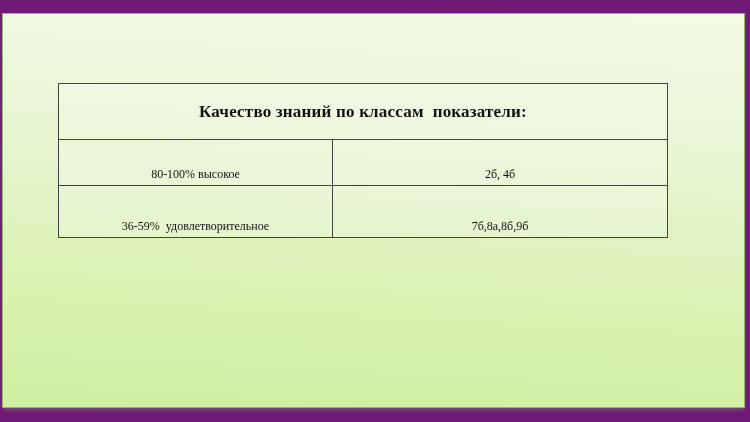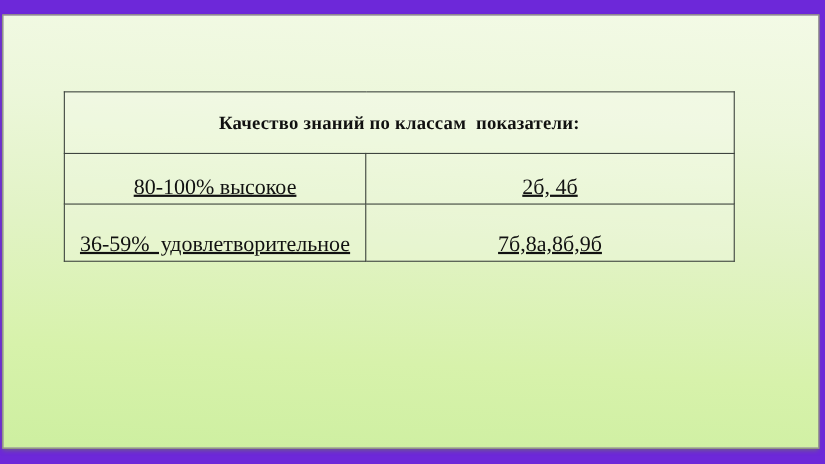--- a/index.html
+++ b/index.html
@@ -8,21 +8,21 @@
     background: #ffffff;
     width: 750px;
     height: 422px;
     overflow: hidden;
     font-family: "Liberation Serif", "DejaVu Serif", serif;
   }
   .stage {
     position: relative;
     width: 750px;
     height: 422px;
-    background: #6d28d9;
+    background: #701a75;
   }
   .slide {
     position: absolute;
     left: 2px;
     top: 13px;
     width: 741px;
     height: 393px;
     border: 1px solid #9cb170;
     background: linear-gradient(183deg,
       #f3fae6 0%,
@@ -50,23 +50,22 @@
   }
   .qtable td.header-cell {
     height: 53px;
     vertical-align: middle;
     font-weight: bold;
     font-size: 17px;
     letter-spacing: 0.2px;
   }
   .qtable td.data-cell {
     vertical-align: bottom;
-    font-size: 20px;
+    font-size: 12px;
     padding: 0 4px 3px 4px;
-    text-decoration: underline;
   }
   .row-1 td { height: 42px; }
   .row-2 td { height: 49px; }
   .row-3 td { height: 48px; }
 </style>
 </head>
 <body>
 
 <div class="stage">
   <div class="slide">

